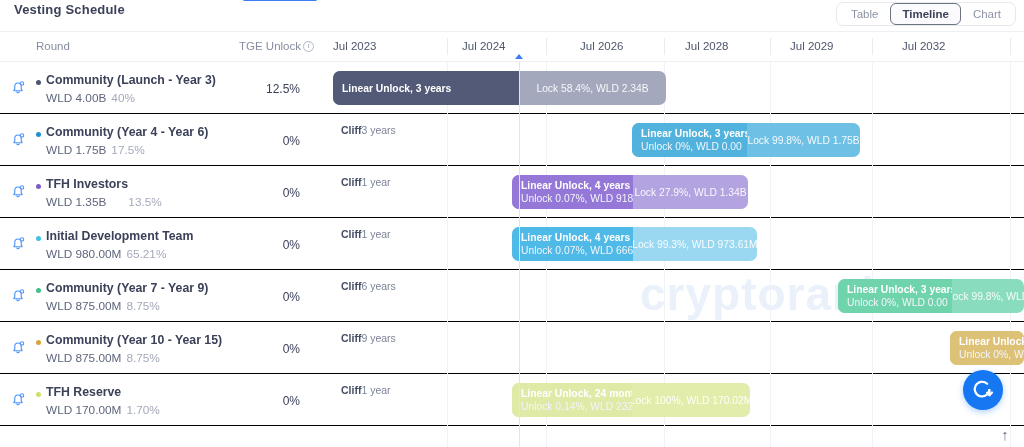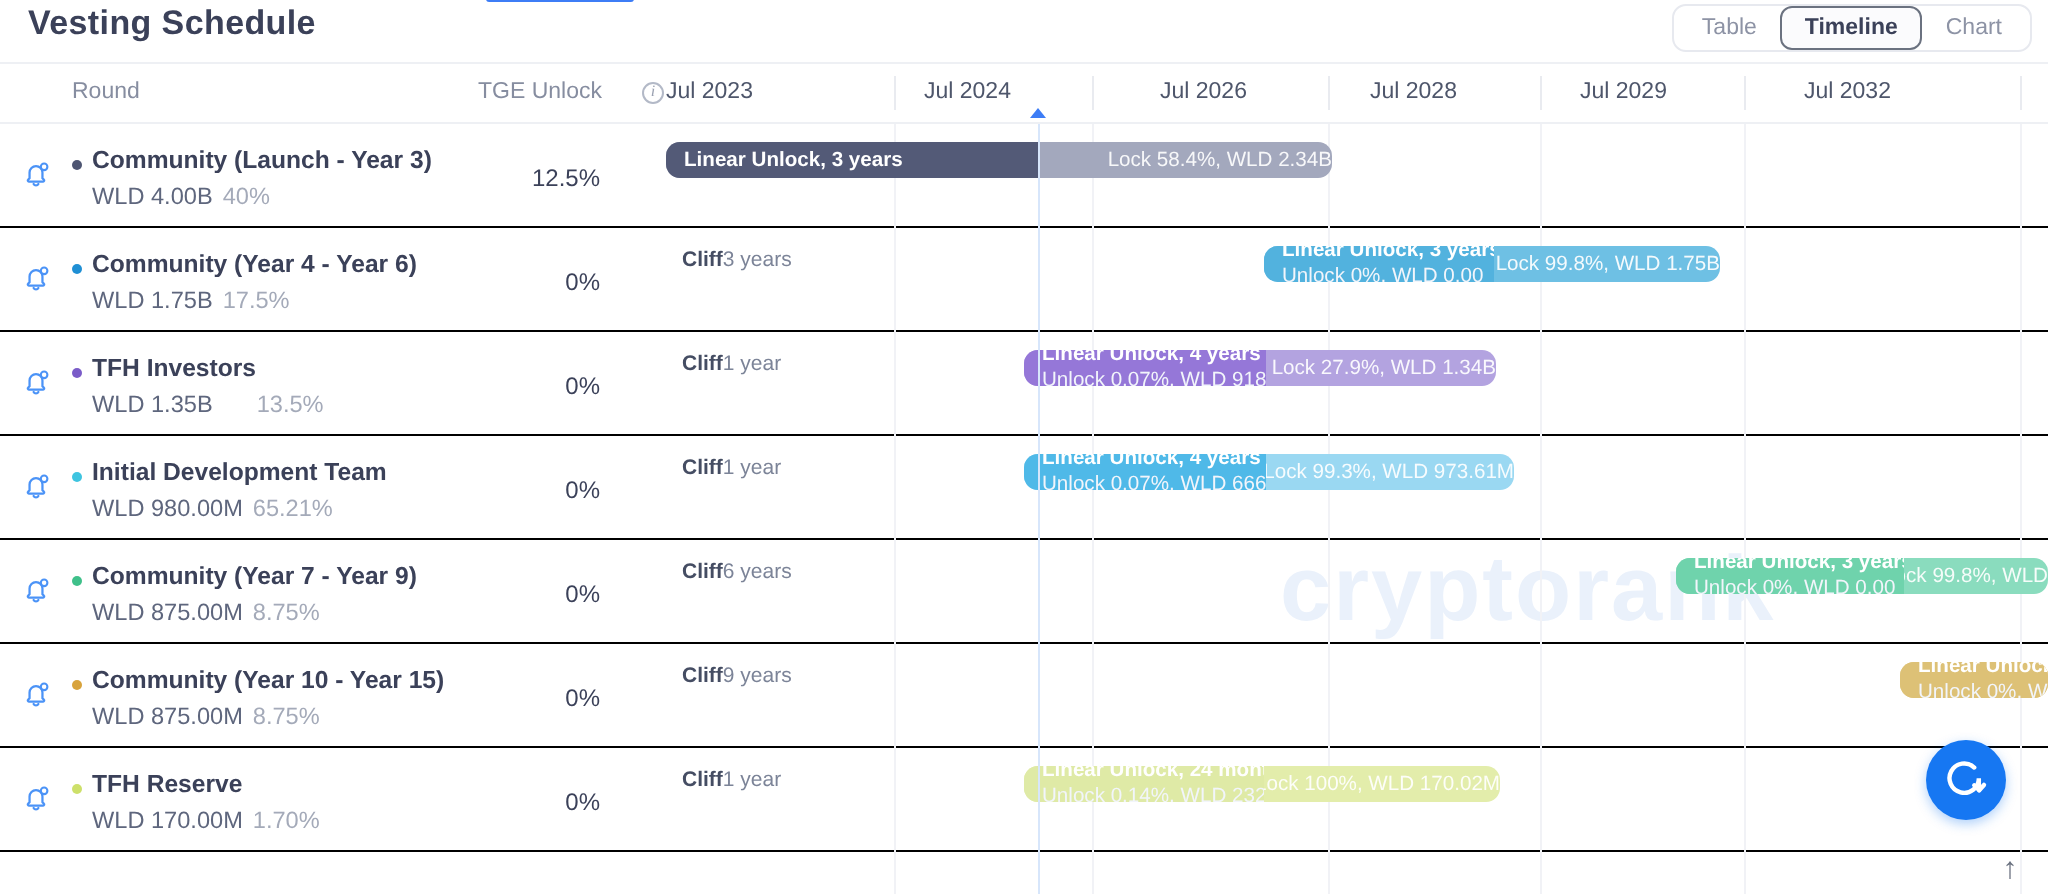--- a/index.html
+++ b/index.html
@@ -12,21 +12,21 @@
     position:relative;
   }
 
   
   .topbar{
     height:32px; position:relative;
     border-bottom:1px solid #eef0f4;
   }
   .page-title{
     position:absolute; left:14px; top:2px;
-    font-size:17px; font-weight:bold; color:#3b4159;
+    font-size:13px; font-weight:bold; color:#3b4159;
     letter-spacing:.2px;
   }
   .accent-tab{
     position:absolute; left:243px; top:-2px; width:74px; height:3px;
     background:#3d7df6; border-radius:2px;
   }
   .seg{
     position:absolute; right:8px; top:2px;
     display:flex; align-items:center;
     background:#ffffff; border:1px solid #e7e9ef;
@@ -50,21 +50,21 @@
     border-bottom:1px solid #eef0f4;
     background:#fff;
   }
   .ch-round{
     position:absolute; left:36px; top:8px;
     font-size:11.5px; color:#868da0;
   }
   .ch-tge{
     position:absolute; left:239px; top:8px;
     font-size:11.5px; color:#868da0;
-    display:flex; align-items:center; gap:20px;
+    display:flex; align-items:center; gap:2px;
   }
   .info-i{
     display:inline-flex; align-items:center; justify-content:center;
     width:11px; height:11px; border-radius:50%;
     border:1px solid #b3b9c7; color:#9aa1b1;
     font-size:8px; font-style:italic; line-height:1;
     font-family:"Liberation Serif", serif;
   }
   .tick-label{
     position:absolute; top:8px;
@@ -119,32 +119,32 @@
   }
   .today-marker{
     position:absolute; width:0; height:0;
     border-left:4px solid transparent; border-right:4px solid transparent;
     border-bottom:5px solid #3d7df6;
     z-index:5;
   }
 
   
   .bar{
-    position:absolute; top:9px; height:18px;
+    position:absolute; top:9px; height:34px;
     border-radius:7px; overflow:hidden;
     display:flex; z-index:2;
   }
   .bar-unlock{
     position:relative; display:flex; flex-direction:column;
     justify-content:center; padding-left:9px; flex:0 0 auto;
     overflow:hidden;
   }
   .bar-lock{
     position:relative; display:flex; align-items:center;
-    justify-content:flex-end; flex:1 1 auto; overflow:hidden;
+    justify-content:center; flex:1 1 auto; overflow:hidden;
   }
   .bl1{ font-size:10.3px; font-weight:bold; color:#ffffff; white-space:nowrap; line-height:13px;}
   .bl2{ font-size:10.3px; color:#f2f5fb; white-space:nowrap; line-height:13px;}
   .lock-label{ font-size:10.3px; color:#ffffff; white-space:nowrap; opacity:.92;}
 
   
   .cliff{
     position:absolute; top:9px; height:34px;
     display:flex; flex-direction:row; justify-content:center;
     padding-left:8px; z-index:1;

